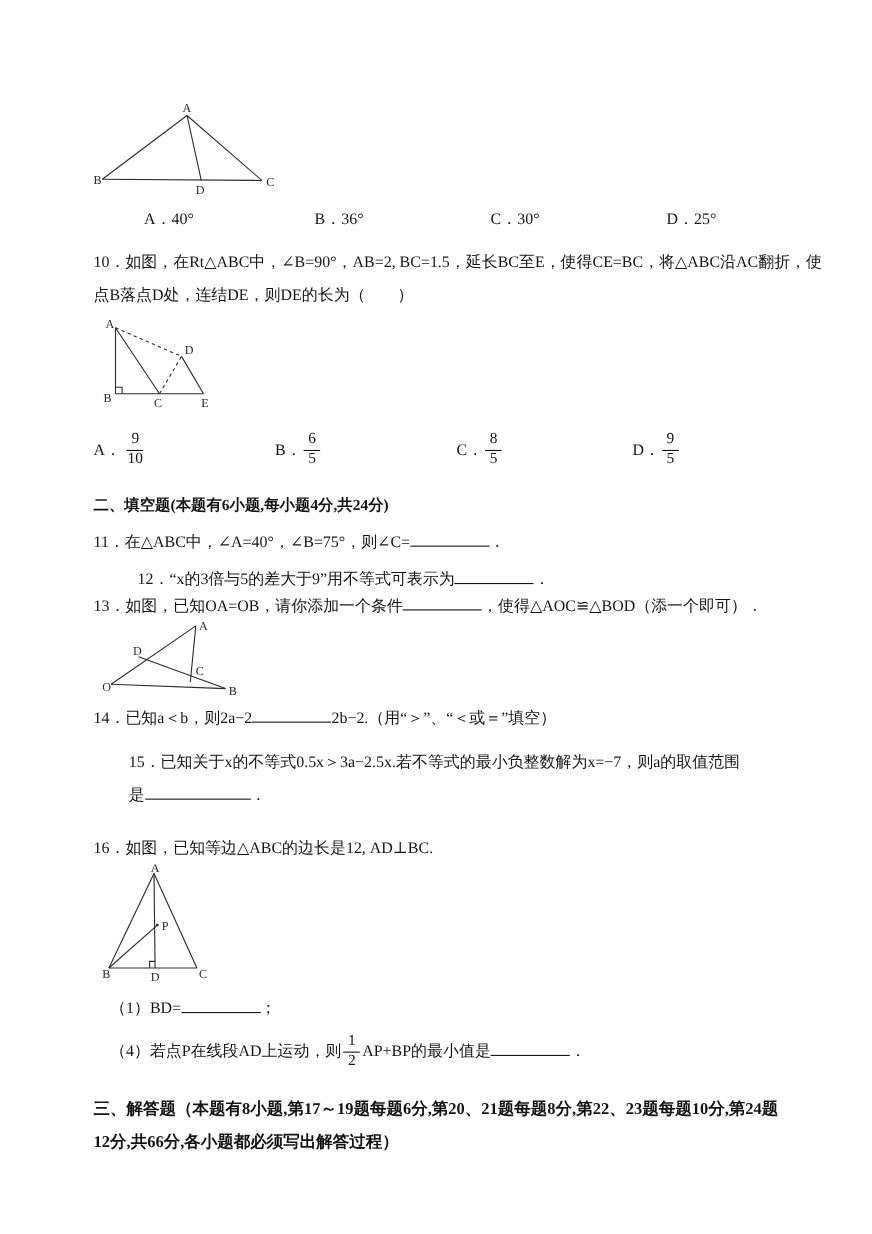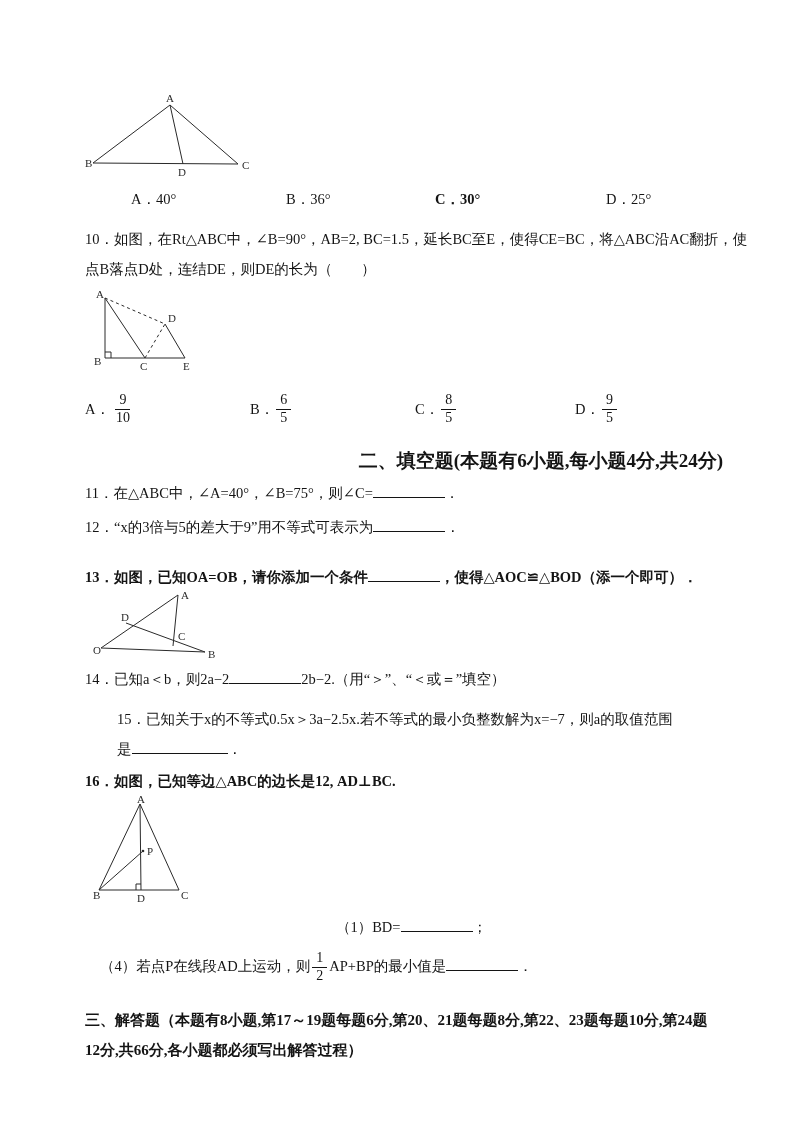--- a/index.html
+++ b/index.html
@@ -45,21 +45,21 @@
     <line x1="85" y1="12" x2="98" y2="71"></line>
     <text x="81" y="9">A</text>
     <text x="0" y="74">B</text>
     <text x="157" y="76">C</text>
     <text x="93" y="83">D</text>
   </svg>
 
   <div class="opt-row" style="margin-top:12px;">
     <span class="opt" style="left:15px;">A．40°</span>
     <span class="opt" style="left:170px;">B．36°</span>
-    <span class="opt" style="left:319px;font-weight:bold;">C．30°</span>
+    <span class="opt" style="left:330px;">C．30°</span>
     <span class="opt" style="left:490px;">D．25°</span>
   </div>
 
   <div style="margin-top:12px;">
     <div class="mline">10．如图，在Rt△ABC中，∠B=90°，AB=2, BC=1.5，延长BC至E，使得CE=BC，将△ABC沿AC翻折，使</div>
     <div class="mline">点B落点D处，连结DE，则DE的长为（　　）</div>
   </div>
 
   <svg width="115" height="86" viewBox="0 0 115 86" style="margin-top:4px;margin-left:8px;">
     <line x1="12" y1="10" x2="12" y2="70"></line>
@@ -100,31 +100,31 @@
     </span>
     <span class="opt" style="left:490px;">
       <span>D．</span>
       <span class="frac">
         <span class="fnum">9</span>
         <span class="fden">5</span>
       </span>
     </span>
   </div>
 
-  <div class="tline bold" style="margin-top:14px;font-size:19px;text-align:right;">二、填空题(本题有6小题,每小题4分,共24分)</div>
+  <div class="tline bold" style="margin-top:14px;font-size:14px;">二、填空题(本题有6小题,每小题4分,共24分)</div>
 
   <div class="tline" style="margin-top:10px;">
     <span>11．在△ABC中，∠A=40°，∠B=75°，则∠C=</span><span class="blank"></span><span>．</span>
   </div>
 
-  <div class="tline" style="margin-top:12px;">
+  <div class="tline" style="margin-top:12px;margin-left:40px;">
     <span>12．“x的3倍与5的差大于9”用不等式可表示为</span><span class="blank"></span><span>．</span>
   </div>
 
-  <div class="tline" style="margin-top:28px;font-weight:bold;">
+  <div class="tline" style="margin-top:2px;">
     <span>13．如图，已知OA=OB，请你添加一个条件</span><span class="blank"></span><span>，使得△AOC≌△BOD（添一个即可）．</span>
   </div>
 
   <svg width="125" height="70" viewBox="0 0 125 70" style="margin-top:2px;margin-left:8px;">
     <line x1="8" y1="58" x2="85" y2="5"></line>
     <line x1="8" y1="58" x2="112" y2="62"></line>
     <line x1="33" y1="33" x2="112" y2="62"></line>
     <line x1="85" y1="5" x2="80" y2="56"></line>
     <text x="0" y="64">O</text>
     <text x="28" y="31">D</text>
@@ -137,38 +137,38 @@
     <span>14．已知a＜b，则2a−2</span><span class="blank"></span><span>2b−2.（用“＞”、“＜或＝”填空）</span>
   </div>
 
   <div style="margin-top:14px;margin-left:32px;">
     <div class="mline">15．已知关于x的不等式0.5x＞3a−2.5x.若不等式的最小负整数解为x=−7，则a的取值范围</div>
     <div class="mline">
       <span>是</span><span class="blank wide"></span><span>．</span>
     </div>
   </div>
 
-  <div class="tline" style="margin-top:6px;font-weight:bold;">16．如图，已知等边△ABC的边长是12, AD⊥BC.</div>
+  <div class="tline" style="margin-top:22px;">16．如图，已知等边△ABC的边长是12, AD⊥BC.</div>
 
   <svg width="100" height="108" viewBox="0 0 100 108" style="margin-top:4px;margin-left:8px;">
     <line x1="47" y1="8" x2="6" y2="94"></line>
     <line x1="47" y1="8" x2="86" y2="94"></line>
     <line x1="6" y1="94" x2="86" y2="94"></line>
     <line x1="47" y1="8" x2="48" y2="94"></line>
     <line x1="6" y1="94" x2="50" y2="55"></line>
     <polyline points="43,94 43,88 48,88"></polyline>
     <circle cx="50" cy="55" r="1.3" fill="#2a2a2a"></circle>
     <text x="44" y="7">A</text>
     <text x="0" y="103">B</text>
     <text x="88" y="103">C</text>
     <text x="44" y="106">D</text>
     <text x="54" y="59">P</text>
   </svg>
 
-  <div class="tline indent" style="margin-top:12px;text-align:center;">
+  <div class="tline indent" style="margin-top:12px;">
     <span>（1）BD=</span><span class="blank"></span><span>；</span>
   </div>
 
   <div class="indent" style="margin-top:10px;line-height:36px;white-space:nowrap;">
     <span>（4）若点P在线段AD上运动，则</span><span class="frac">
         <span class="fnum">1</span>
         <span class="fden">2</span>
       </span><span>AP+BP的最小值是</span><span class="blank"></span><span>．</span>
   </div>
 

